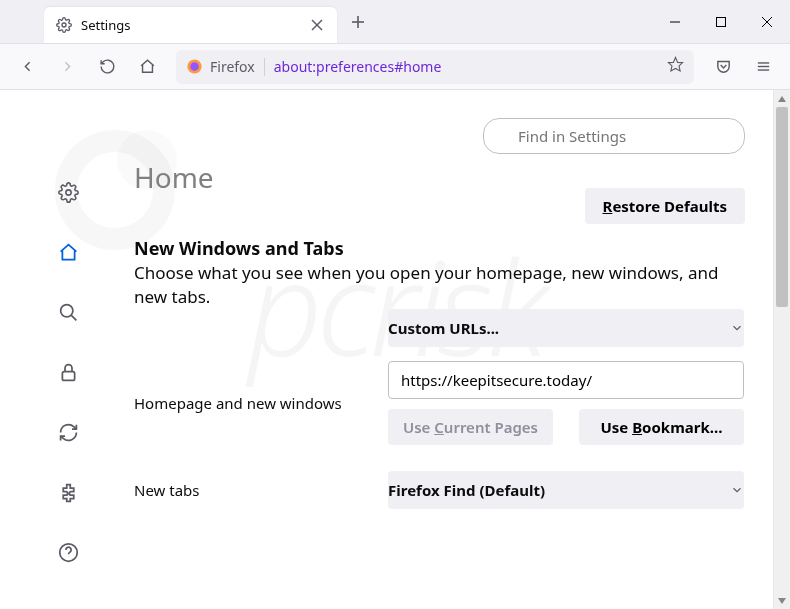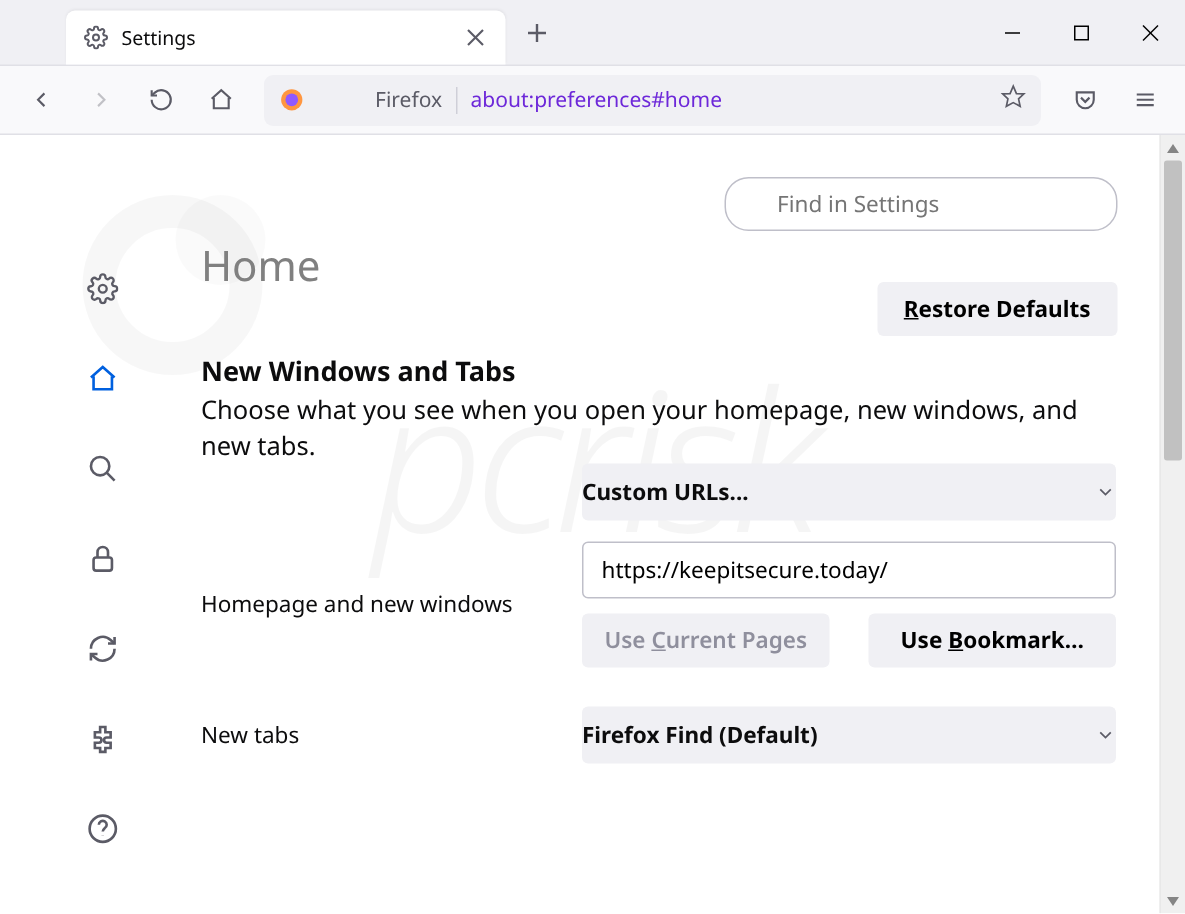--- a/index.html
+++ b/index.html
@@ -24,21 +24,21 @@
 .wincontrols svg { width:12px; height:12px; }
 
 
 .toolbar { height:46px; display:flex; align-items:center; gap:6px; padding:0 10px; background:#f9f9fb; border-bottom:1px solid #e0e0e6; position:relative; z-index:2; }
 .tbtn { width:34px; height:34px; display:flex; align-items:center; justify-content:center; border-radius:4px; cursor:pointer; }
 .tbtn svg { width:17px; height:17px; }
 .tbtn.disabled svg { opacity:0.35; }
 .urlbar { flex:1; height:34px; background:#f0f0f4; border-radius:6px; display:flex; align-items:center; padding:0 10px; gap:9px; margin:0 6px; }
 .identity { display:flex; align-items:center; gap:7px; }
 .ff-logo { width:17px; height:17px; }
-.identity-label { font-size:14px; color:#5b5b66;margin-left:40px; }
+.identity-label { font-size:14px; color:#5b5b66; }
 .identity-sep { width:1px; height:18px; background:#cfcfd8; }
 .urltext { font-size:14px; color:#6d28d9; flex:1; }
 .star svg { width:17px; height:17px; }
 
 
 .contentwrap { position:absolute; top:90px; left:0; right:0; bottom:0; display:flex; overflow:hidden; }
 .content { flex:1; position:relative; z-index:1; }
 .scrollbar { width:17px; background:#f0f0f0; border-left:1px solid #e8e8e8; position:relative; }
 .scrollbar-up, .scrollbar-down { height:17px; display:flex; align-items:center; justify-content:center; }
 .scrollbar-thumb { position:absolute; top:17px; left:2px; right:2px; height:200px; background:#c1c1c1; border-radius:2px; }

